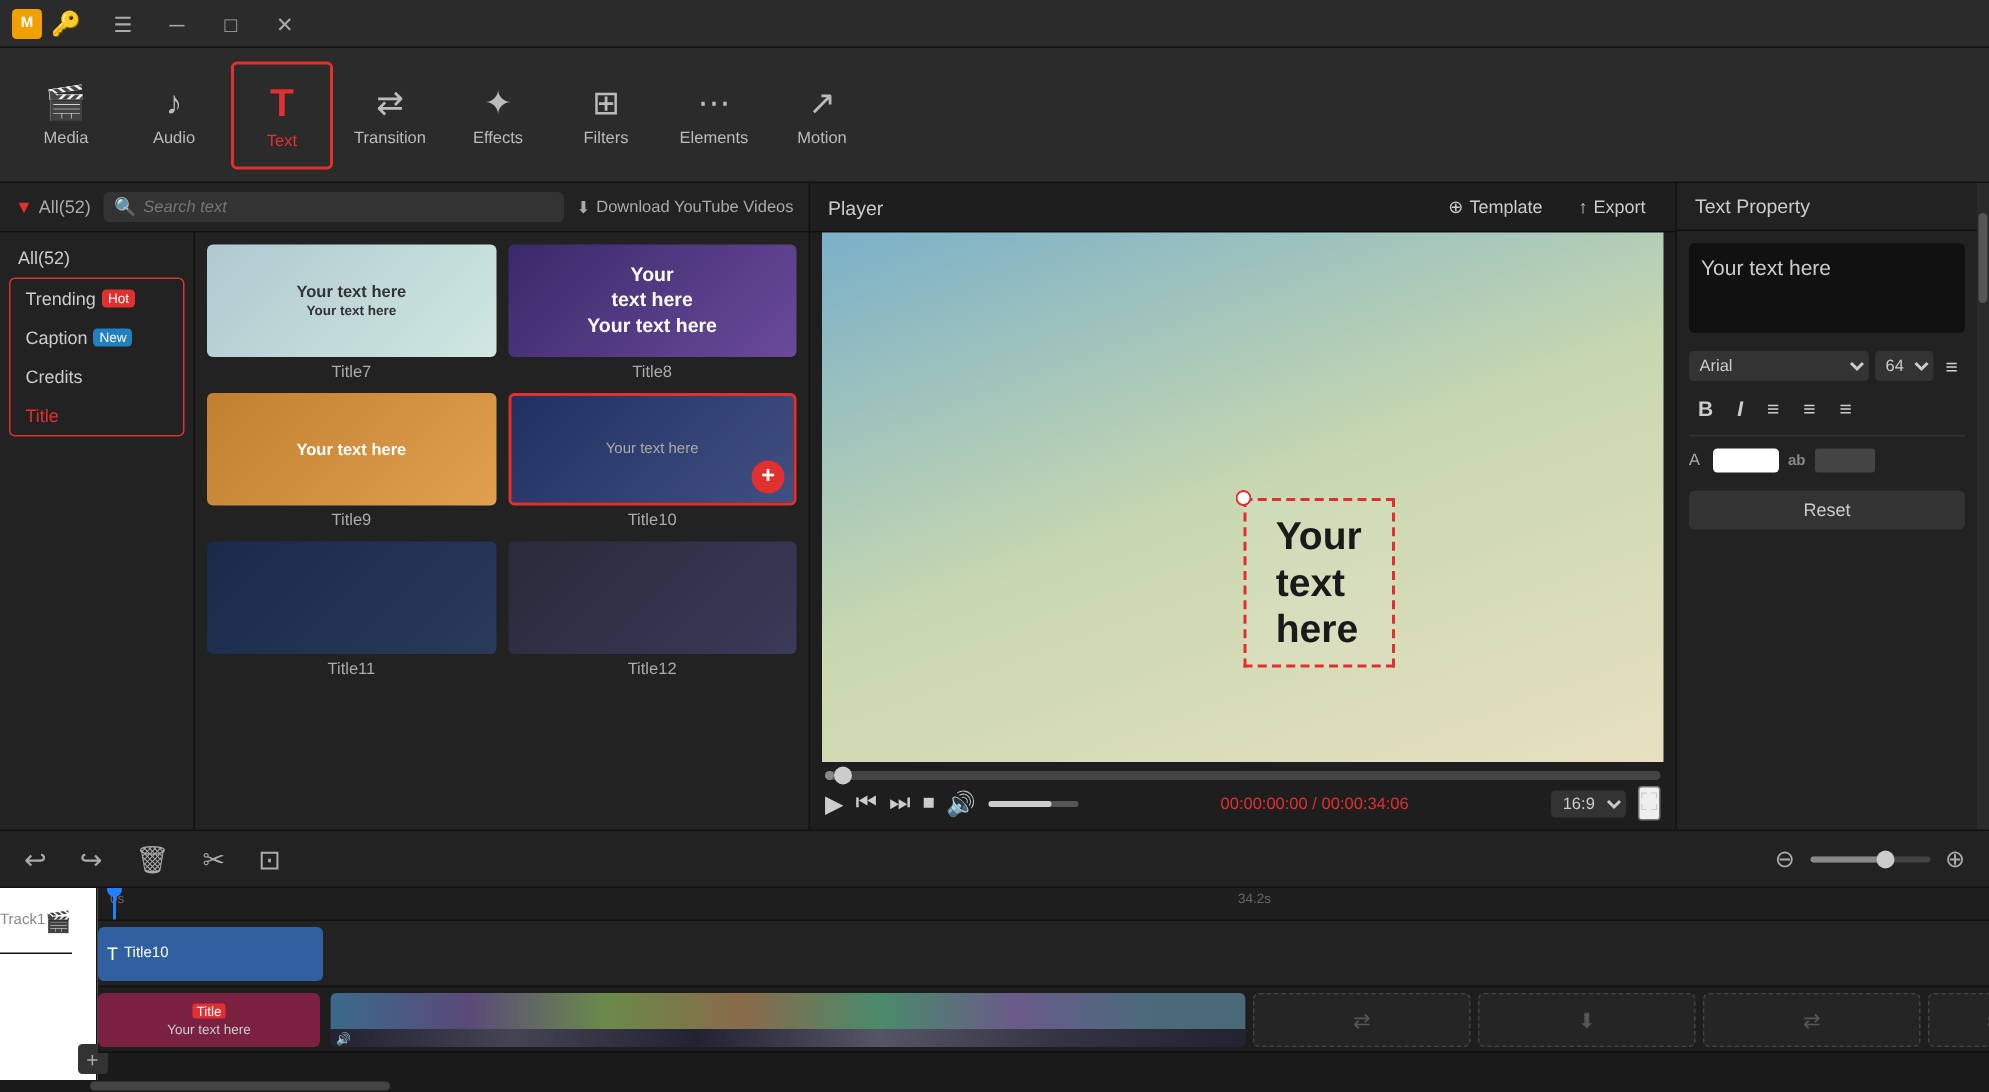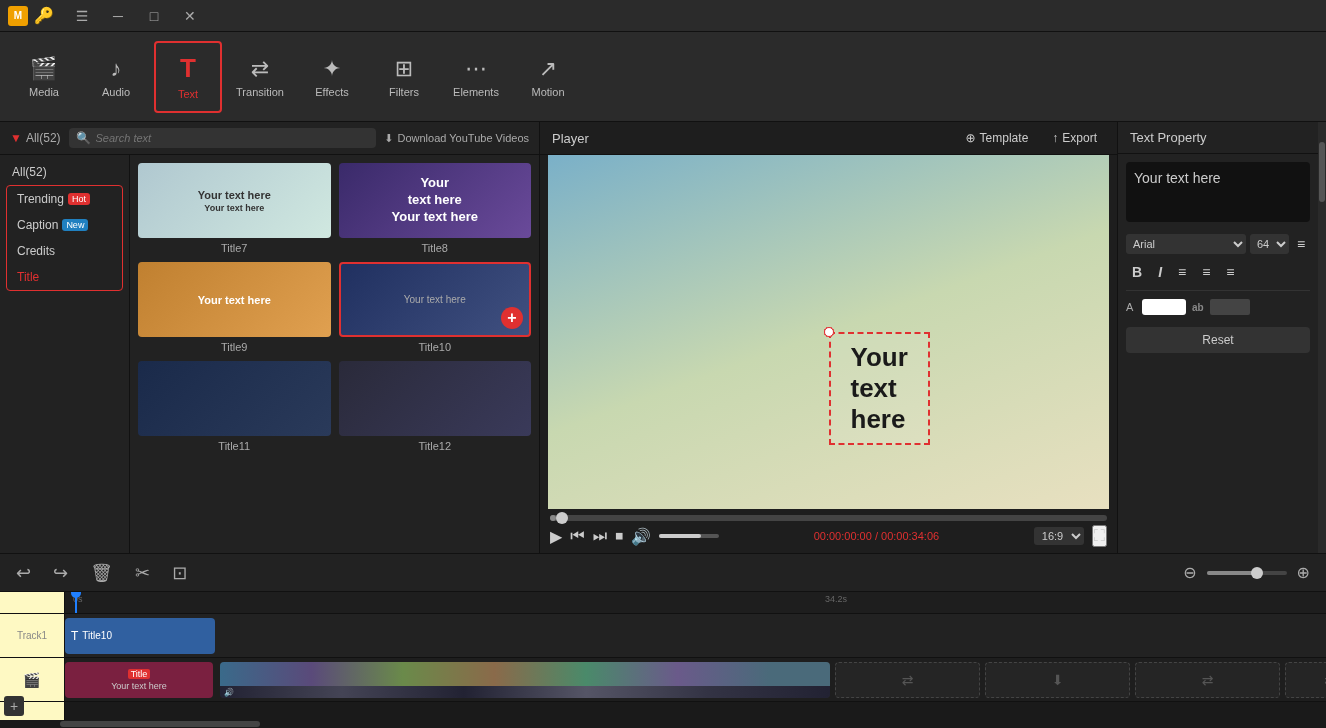--- a/index.html
+++ b/index.html
@@ -435,23 +435,22 @@
       left: 55%;
     }
 
     #timeline-body {
       flex: 1;
       display: flex;
       overflow: hidden;
     }
     #track-labels {
       width: 65px;
-      background: #fef9c3;
-      display: flex;
-      flex-direction: column;
+      background: #ffffff;
+      display: flex;
       border-right: 1px solid #111;
     }
     .track-label {
       height: 44px;
       display: flex;
       align-items: center;
       justify-content: center;
       font-size: 10px;
       color: #888;
       border-bottom: 1px solid #111;

